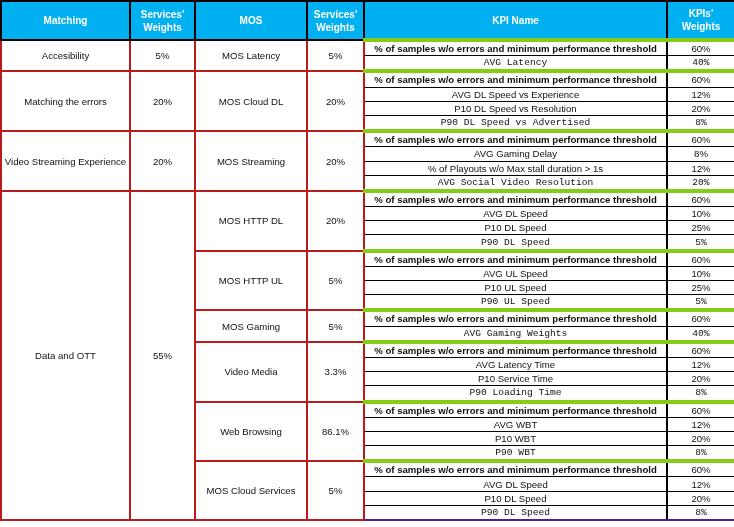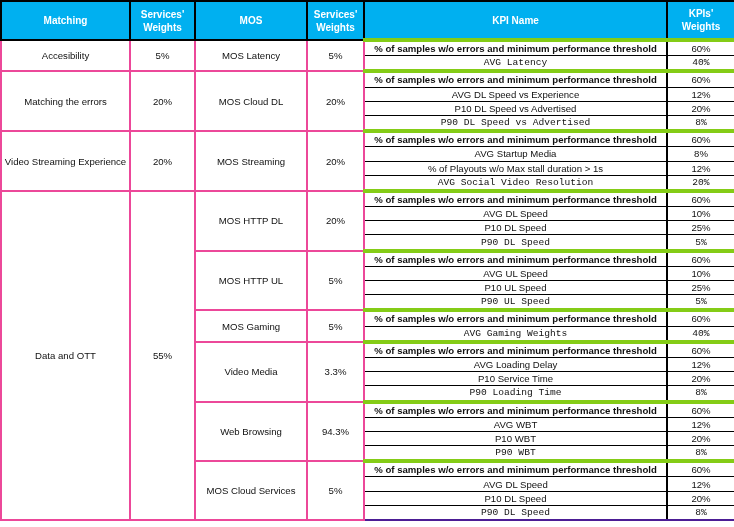--- a/index.html
+++ b/index.html
@@ -23,21 +23,21 @@
     font-size:10px;
   }
   table.kpi td {
     text-align:center;
     height:13.2px;
     padding:0;
     line-height:13px;
     white-space:nowrap;
     overflow:hidden;
   }
-  td.grp { border:2px solid #ec4899; }
+  td.grp { border:2px solid #b91c1c; }
   td.kpiname, td.kpiw { border-left:2px solid #000; border-right:2px solid #000; border-top:1px solid #000; border-bottom:1px solid #000; }
   tr.first td.kpiname, tr.first td.kpiw { border-top:4px solid #84cc16;margin-left:12px; }
   tr.last td.kpiname, tr.last td.kpiw { border-bottom:2px solid #4c1d95;font-family:Liberation Mono, monospace; }
   td.kpiname.bold { font-weight:bold; }
   col.c1 { width:129px; } col.c2 { width:65px; } col.c3 { width:112px; }
   col.c4 { width:57px; } col.c5 { width:303px; } col.c6 { width:68px; }
 </style>
 </head>
 <body>
 
@@ -79,37 +79,37 @@
         <td class="grp" rowspan="4">MOS Cloud DL</td>
         <td class="grp" rowspan="4">20%</td>
         <td class="kpiname bold">% of samples w/o errors and minimum performance threshold</td>
         <td class="kpiw">60%</td>
       </tr>
       <tr>
         <td class="kpiname">AVG DL Speed vs Experience</td>
         <td class="kpiw">12%</td>
       </tr>
       <tr>
-        <td class="kpiname">P10 DL Speed vs Advertised</td>
+        <td class="kpiname">P10 DL Speed vs Resolution</td>
         <td class="kpiw">20%</td>
       </tr>
       <tr class="last">
         <td class="kpiname">P90 DL Speed vs Advertised</td>
         <td class="kpiw">8%</td>
       </tr>
       <tr class="first">
         <td class="grp" rowspan="4">Video Streaming Experience</td>
         <td class="grp" rowspan="4">20%</td>
         <td class="grp" rowspan="4">MOS Streaming</td>
         <td class="grp" rowspan="4">20%</td>
         <td class="kpiname bold">% of samples w/o errors and minimum performance threshold</td>
         <td class="kpiw">60%</td>
       </tr>
       <tr>
-        <td class="kpiname">AVG  Startup Media</td>
+        <td class="kpiname">AVG  Gaming Delay</td>
         <td class="kpiw">8%</td>
       </tr>
       <tr>
         <td class="kpiname">% of Playouts w/o Max stall duration  &gt; 1s</td>
         <td class="kpiw">12%</td>
       </tr>
       <tr class="last">
         <td class="kpiname">AVG Social Video Resolution</td>
         <td class="kpiw">20%</td>
       </tr>
@@ -161,34 +161,34 @@
         <td class="kpiname">AVG Gaming Weights</td>
         <td class="kpiw">40%</td>
       </tr>
       <tr class="first">
         <td class="grp" rowspan="4">Video Media</td>
         <td class="grp" rowspan="4">3.3%</td>
         <td class="kpiname bold">% of samples w/o errors and minimum performance threshold</td>
         <td class="kpiw">60%</td>
       </tr>
       <tr>
-        <td class="kpiname">AVG Loading Delay</td>
+        <td class="kpiname">AVG Latency Time</td>
         <td class="kpiw">12%</td>
       </tr>
       <tr>
         <td class="kpiname">P10 Service Time</td>
         <td class="kpiw">20%</td>
       </tr>
       <tr class="last">
         <td class="kpiname">P90 Loading Time</td>
         <td class="kpiw">8%</td>
       </tr>
       <tr class="first">
         <td class="grp" rowspan="4">Web Browsing</td>
-        <td class="grp" rowspan="4">94.3%</td>
+        <td class="grp" rowspan="4">86.1%</td>
         <td class="kpiname bold">% of samples w/o errors and minimum performance threshold</td>
         <td class="kpiw">60%</td>
       </tr>
       <tr>
         <td class="kpiname">AVG WBT</td>
         <td class="kpiw">12%</td>
       </tr>
       <tr>
         <td class="kpiname">P10 WBT</td>
         <td class="kpiw">20%</td>

